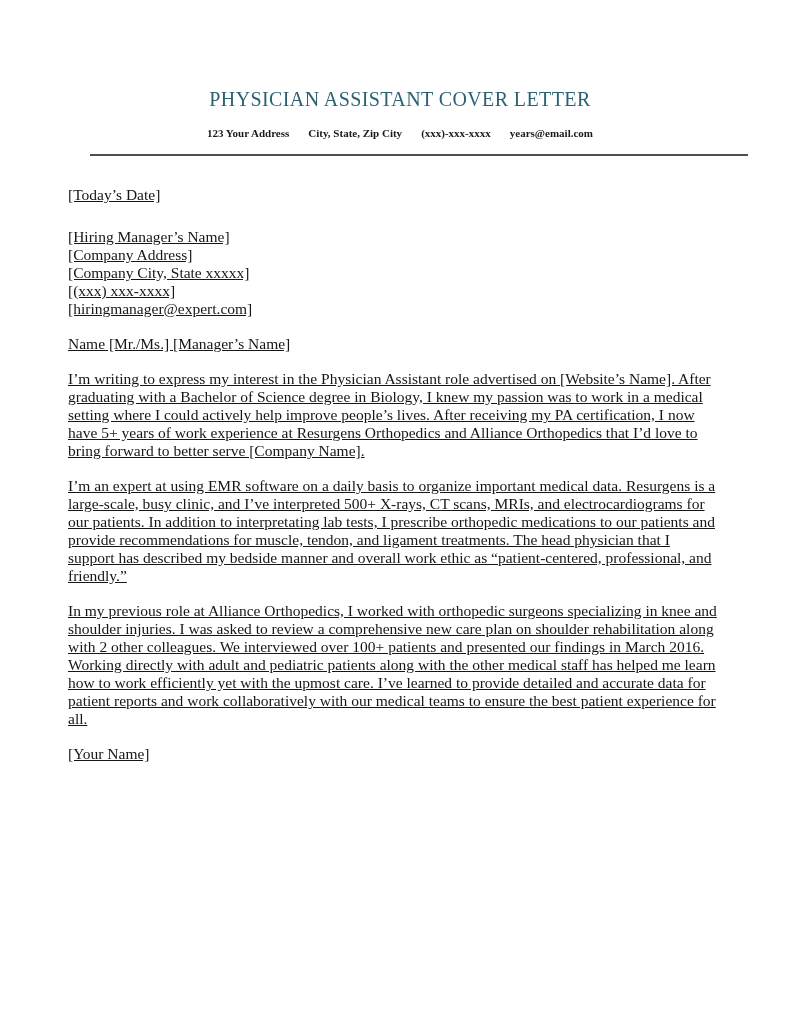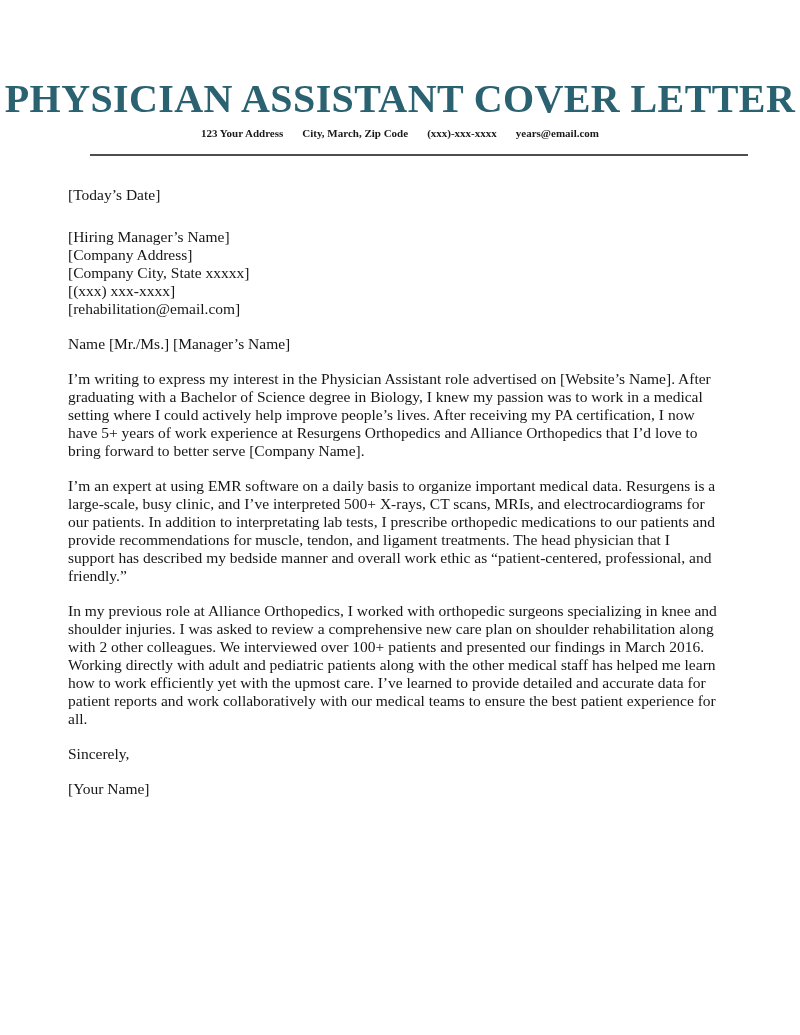--- a/index.html
+++ b/index.html
@@ -17,23 +17,23 @@
     width: 800px;
     height: 1035px;
     padding-top: 80px;
     background: #ffffff;
     font-family: "Liberation Serif", "DejaVu Serif", serif;
     color: #161616;
   }
   .title {
     margin: 0;
     text-align: center;
-    font-size: 40px;
+    font-size: 20px;
     line-height: 38px;
-    font-weight: 700;
+    font-weight: 400;
     letter-spacing: 0.4px;
   }
   .contact {
     margin-top: 9px;
     display: flex;
     justify-content: center;
     gap: 19px;
     font-size: 11px;
     line-height: 13px;
     font-weight: 700;
@@ -48,54 +48,55 @@
   }
   .letter-body {
     margin: 30px 0 0 68px;
     width: 692px;
     font-size: 15.5px;
     line-height: 18px;
   }
   .block {
     margin: 0 0 17px 0;
     white-space: pre-line; 
+    text-decoration: underline;
   }
   .block.date {
     margin-bottom: 24px;
   }
   .block:last-child {
     margin-bottom: 16px;
   }
 </style>
 </head>
 <body>
 
 <div class="page">
 
   <header>
     <h1 class="title" style="color: rgb(43, 98, 113);">PHYSICIAN ASSISTANT COVER LETTER</h1>
 
     <div class="contact">
       <span>123 Your Address</span>
-      <span>City, March, Zip Code</span>
+      <span>City, State, Zip City</span>
       <span>(xxx)-xxx-xxxx</span>
       <span>years@email.com</span>
     </div>
 
     <hr class="rule" style="background: rgb(78, 78, 78);">
   </header>
 
   <main class="letter-body">
     <p class="block date">[Today’s Date]</p>
 
     <p class="block">[Hiring Manager’s Name]
 [Company Address]
 [Company City, State xxxxx]
 [(xxx) xxx-xxxx]
-[rehabilitation@email.com]</p>
+[hiringmanager@expert.com]</p>
 
     <p class="block">Name [Mr./Ms.] [Manager’s Name]</p>
 
     <p class="block">I’m writing to express my interest in the Physician Assistant role advertised on [Website’s Name]. After
 graduating with a Bachelor of Science degree in Biology, I knew my passion was to work in a medical
 setting where I could actively help improve people’s lives. After receiving my PA certification, I now
 have 5+ years of work experience at Resurgens Orthopedics and Alliance Orthopedics that I’d love to
 bring forward to better serve [Company Name].</p>
 
     <p class="block">I’m an expert at using EMR software on a daily basis to organize important medical data. Resurgens is a
@@ -107,18 +108,17 @@
 
     <p class="block">In my previous role at Alliance Orthopedics, I worked with orthopedic surgeons specializing in knee and
 shoulder injuries. I was asked to review a comprehensive new care plan on shoulder rehabilitation along
 with 2 other colleagues. We interviewed over 100+ patients and presented our findings in March 2016.
 Working directly with adult and pediatric patients along with the other medical staff has helped me learn
 how to work efficiently yet with the upmost care. I’ve learned to provide detailed and accurate data for
 patient reports and work collaboratively with our medical teams to ensure the best patient experience for
 all.</p>
 
 
-    <p class="block">Sincerely,</p>
 
     <p class="block">[Your Name]</p>
   </main>
 
 </div>
 
 </body></html>

